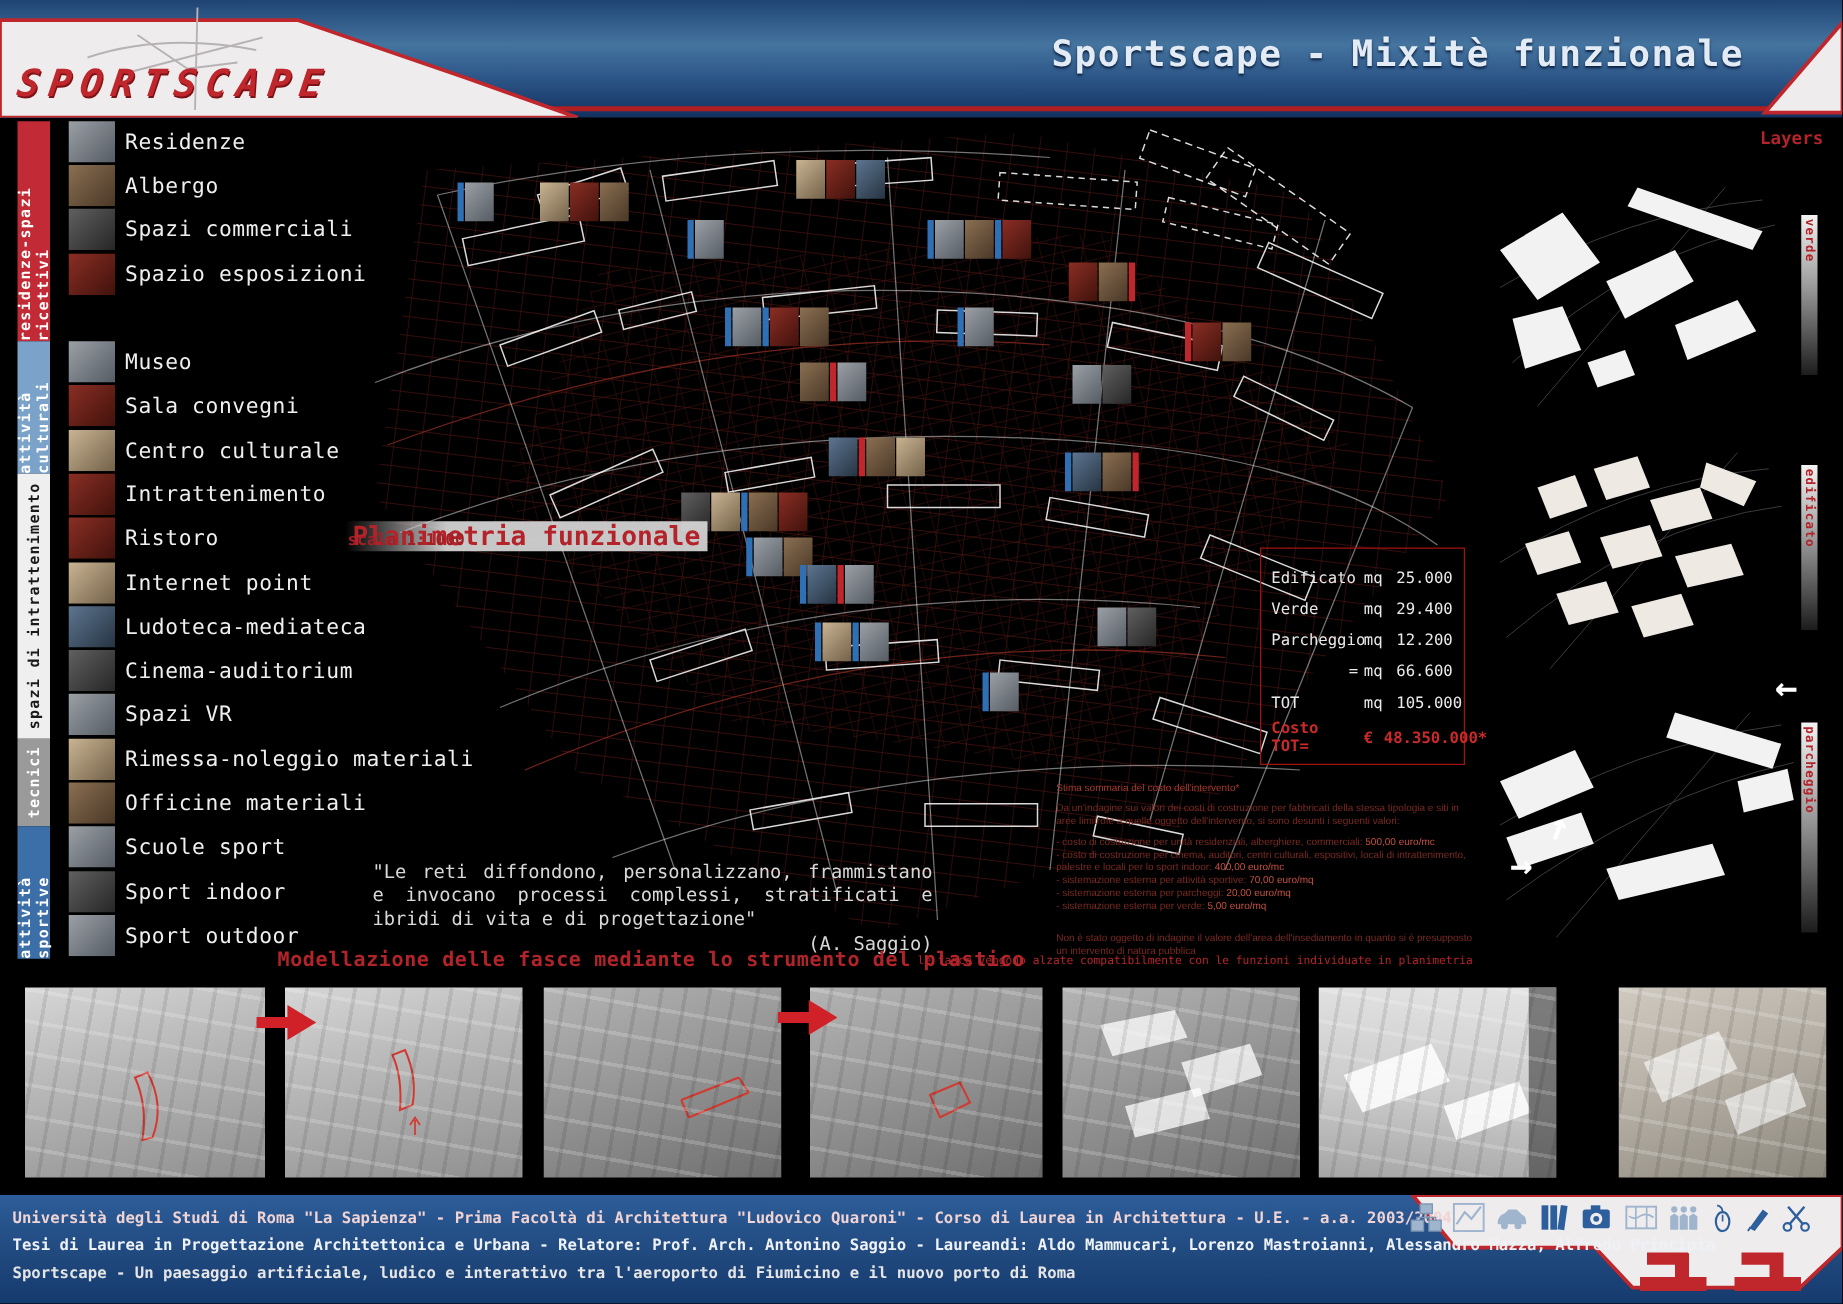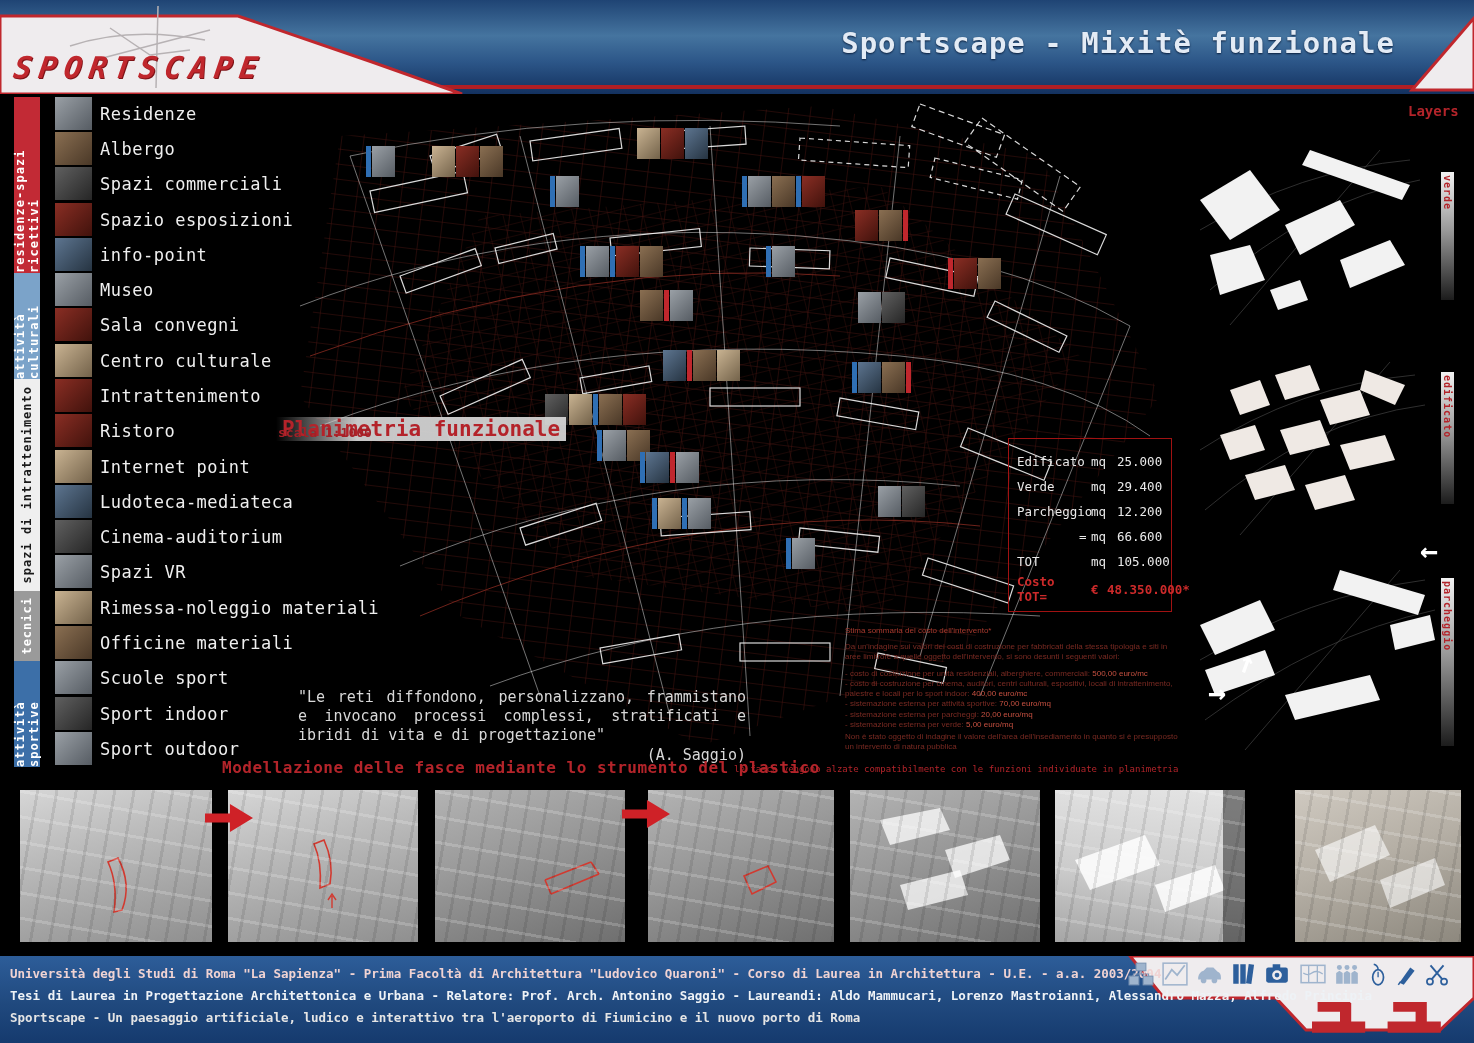--- a/index.html
+++ b/index.html
@@ -60,21 +60,21 @@
   .cost-total{display:grid;grid-template-columns:74px 16px 1fr;height:26px;align-items:center;
               font-size:12.5px;color:#cc2a2a;font-weight:bold;}
   .cost-total .val{text-align:right;}
 
   
   .stima{left:845px;top:626px;width:334px;font-family:"Liberation Sans",sans-serif;
          font-size:8px;line-height:1.28;color:#7a2a22;}
   .stima .stima-title{color:#a93a2e;font-weight:normal;margin-bottom:6px;}
   .stima .stima-intro{margin-bottom:6px;}
   .stima .hl{color:#c65040;}
-  .stima .stima-note{margin-top:2px;}
+  .stima .stima-note{margin-top:16px;}
 
   
   .layers-title{left:1408px;top:103px;font-size:14px;font-weight:bold;color:#b3242a;}
   .lay-panel{background:transparent;}
   .lay-bar{width:13px;background:linear-gradient(180deg,#f2f2f2 0%,#9a9a9a 45%,#1c1c1c 100%);
            display:flex;justify-content:center;}
   .lay-bar span{writing-mode:vertical-rl;font-size:10px;font-weight:bold;color:#b3242a;
                 padding-top:3px;letter-spacing:1px;}
   .warrow{color:#fff;font-size:30px;font-weight:bold;line-height:1;}
 
@@ -148,24 +148,20 @@
       <div class="leg-thumb pt-a"></div>
       <div class="leg-label">Albergo</div>
     </div>
   <div class="abs leg-row" style="top:167px">
       <div class="leg-thumb pt-f"></div>
       <div class="leg-label">Spazi commerciali</div>
     </div>
   <div class="abs leg-row" style="top:203px">
       <div class="leg-thumb pt-c"></div>
       <div class="leg-label">Spazio esposizioni</div>
-    </div>
-  <div class="abs leg-row" style="top:238px">
-      <div class="leg-thumb pt-d"></div>
-      <div class="leg-label">info-point</div>
     </div>
   <div class="abs leg-row" style="top:273px">
       <div class="leg-thumb pt-b"></div>
       <div class="leg-label">Museo</div>
     </div>
   <div class="abs leg-row" style="top:308px">
       <div class="leg-thumb pt-c"></div>
       <div class="leg-label">Sala convegni</div>
     </div>
   <div class="abs leg-row" style="top:344px">

